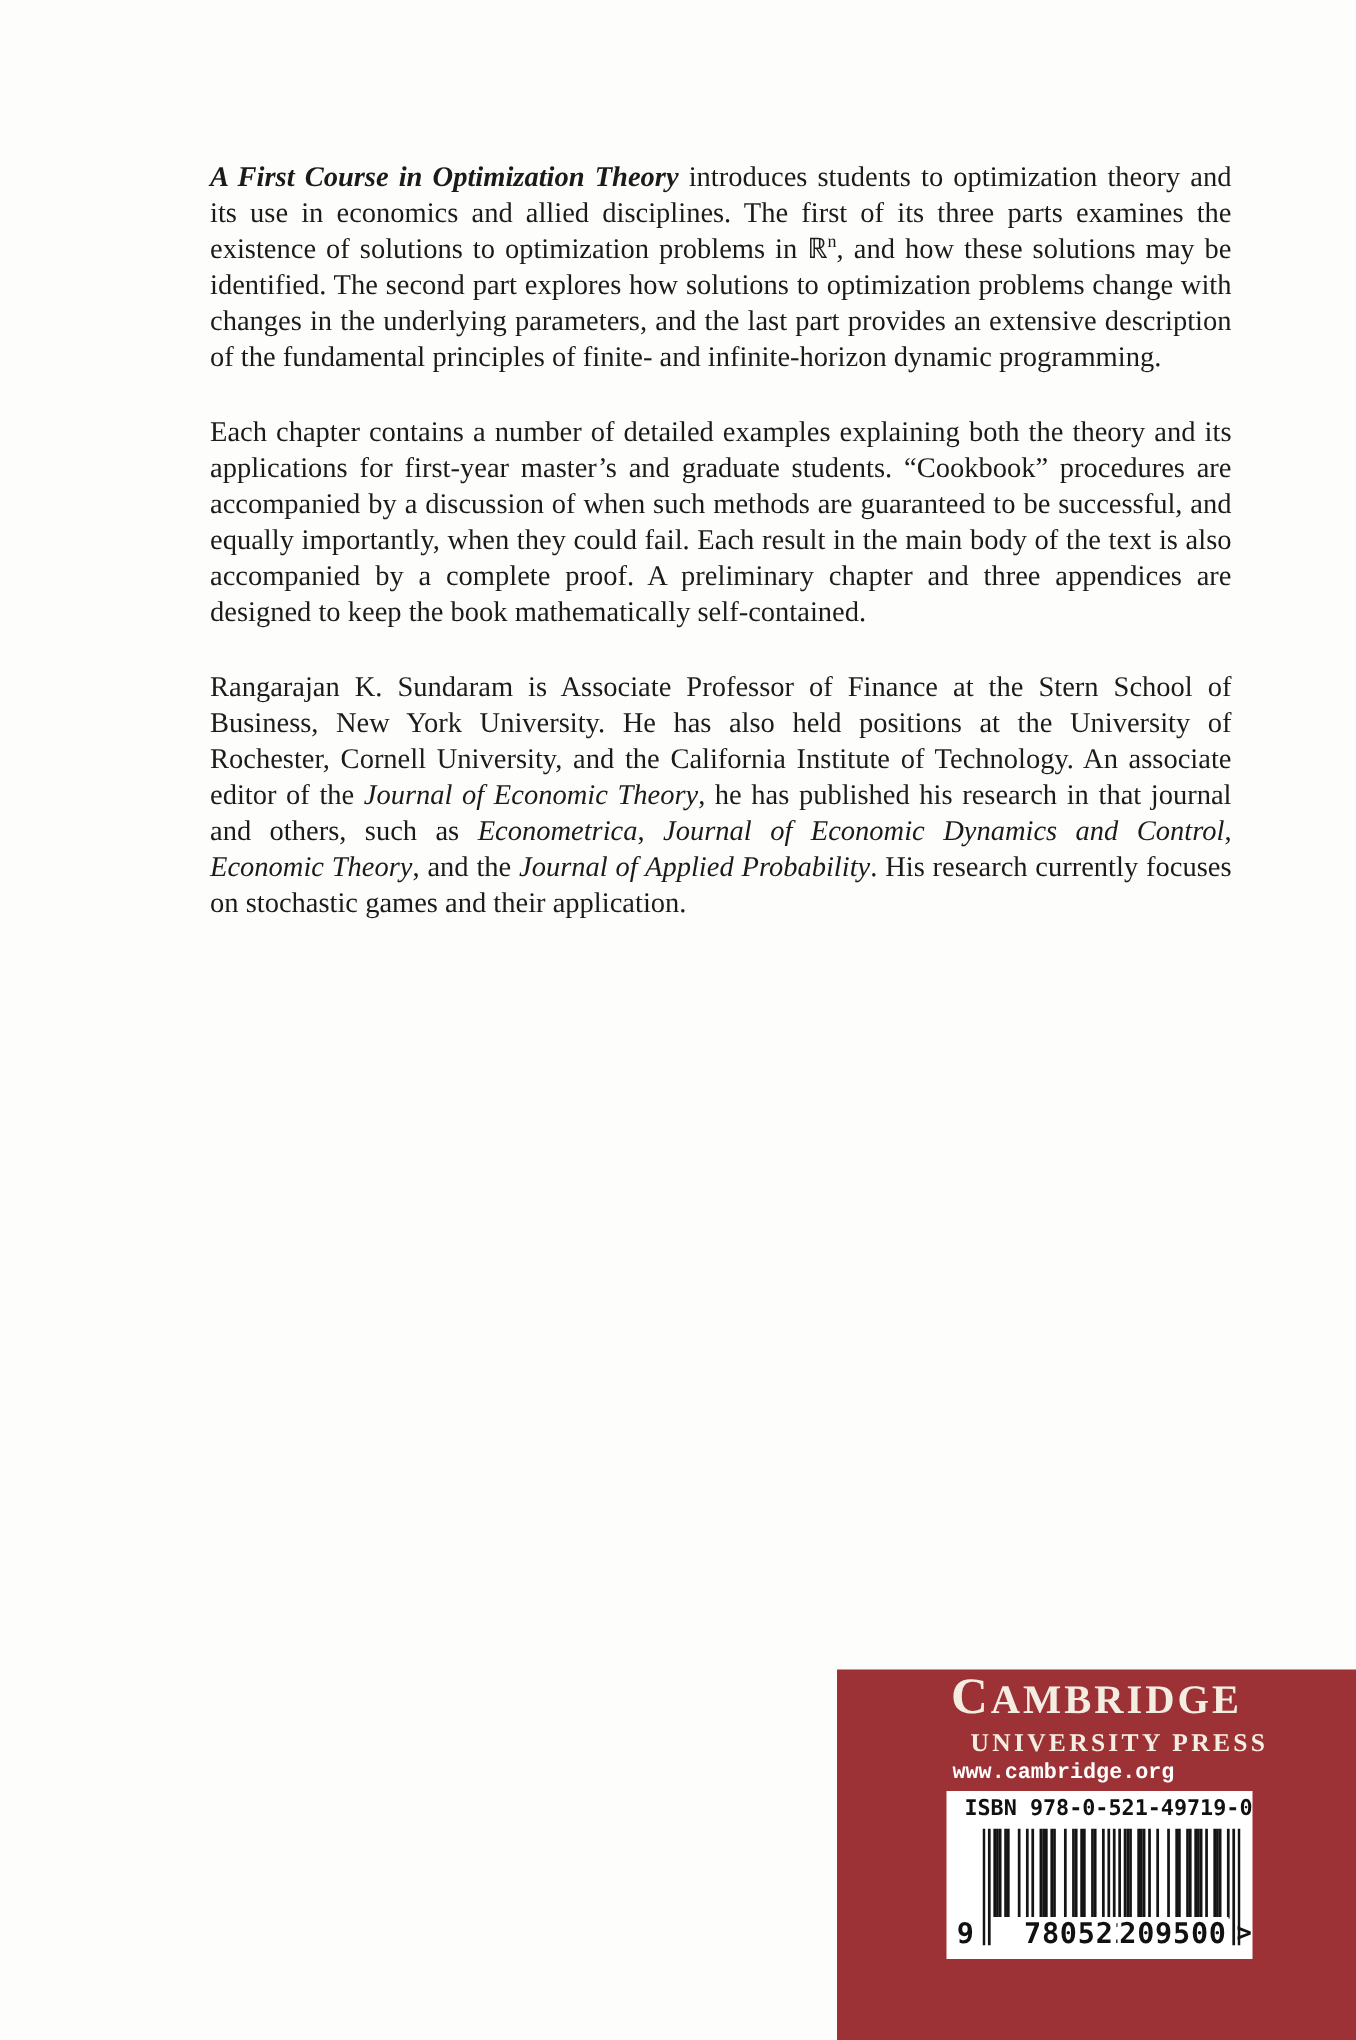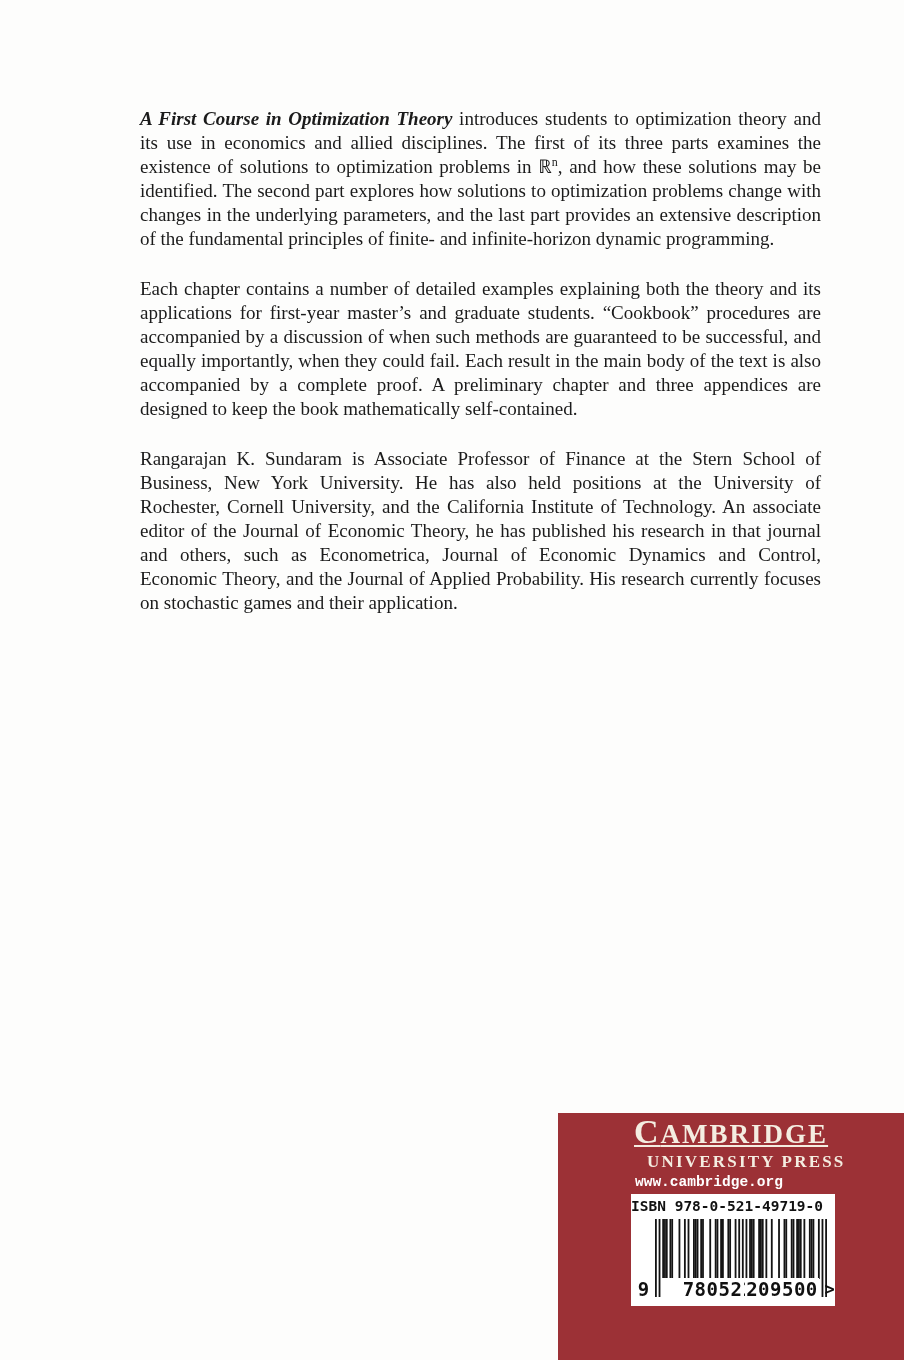--- a/index.html
+++ b/index.html
@@ -13,54 +13,54 @@
   
   .blurb{
     position:absolute;left:140px;top:107px;width:693px;
     color:#1b1b1b;
     font-size:19px;line-height:24px;
     text-align:justify;
   }
   .blurb p{margin:0 12px 26px 0;}
   .blurb p:last-child{margin-bottom:0;}
   .seg-n{font-style:normal;font-weight:normal;}
-  .seg-i{}
+  .seg-i{font-style:italic;}
   .seg-bi{font-style:italic;font-weight:bold;}
   sup.seg-sup{font-size:12px;line-height:0;}
   
   .publisher-block{
     position:absolute;left:558px;top:1113px;width:346px;height:247px;
     background:#9c3136;
   }
   .pub-name{
     position:absolute;left:76px;top:4px;
     font-family:"Liberation Serif",serif;font-weight:bold;
     font-size:27px;letter-spacing:2px;color:#f4ede1;
-    line-height:30px;white-space:nowrap;text-decoration:underline;
+    line-height:30px;white-space:nowrap;
   }
   .pub-name::first-letter{font-size:34px;}
   .pub-sub{
     position:absolute;left:89px;top:38px;
     font-family:"Liberation Serif",serif;font-weight:bold;
     font-size:17px;letter-spacing:2.2px;color:#f4ede1;
     line-height:22px;white-space:nowrap;
   }
   .pub-url{
     position:absolute;left:77px;top:59px;
     font-family:Liberation Mono, monospace;font-weight:bold;
     font-size:14.5px;color:#ffffff;line-height:20px;white-space:nowrap;
   }
   
   .barcode-box{
     position:absolute;left:73px;top:81px;width:204px;height:112px;
     background:#ffffff;color:#111;
   }
   .isbn-line{
     position:absolute;top:4px;left:0;right:0;
-    text-align:left;
+    text-align:right;
     font-family:"DejaVu Sans Mono",monospace;font-weight:bold;
     font-size:14.5px;letter-spacing:0;white-space:nowrap;
   }
   .bars{position:absolute;left:24px;top:25px;width:172px;height:78px;}
   .bars svg{display:block;}
   .bc-digit{
     position:absolute;top:84px;
     font-family:"DejaVu Sans Mono",monospace;font-weight:bold;
     font-size:19px;line-height:22px;text-align:center;
     background:#ffffff;

